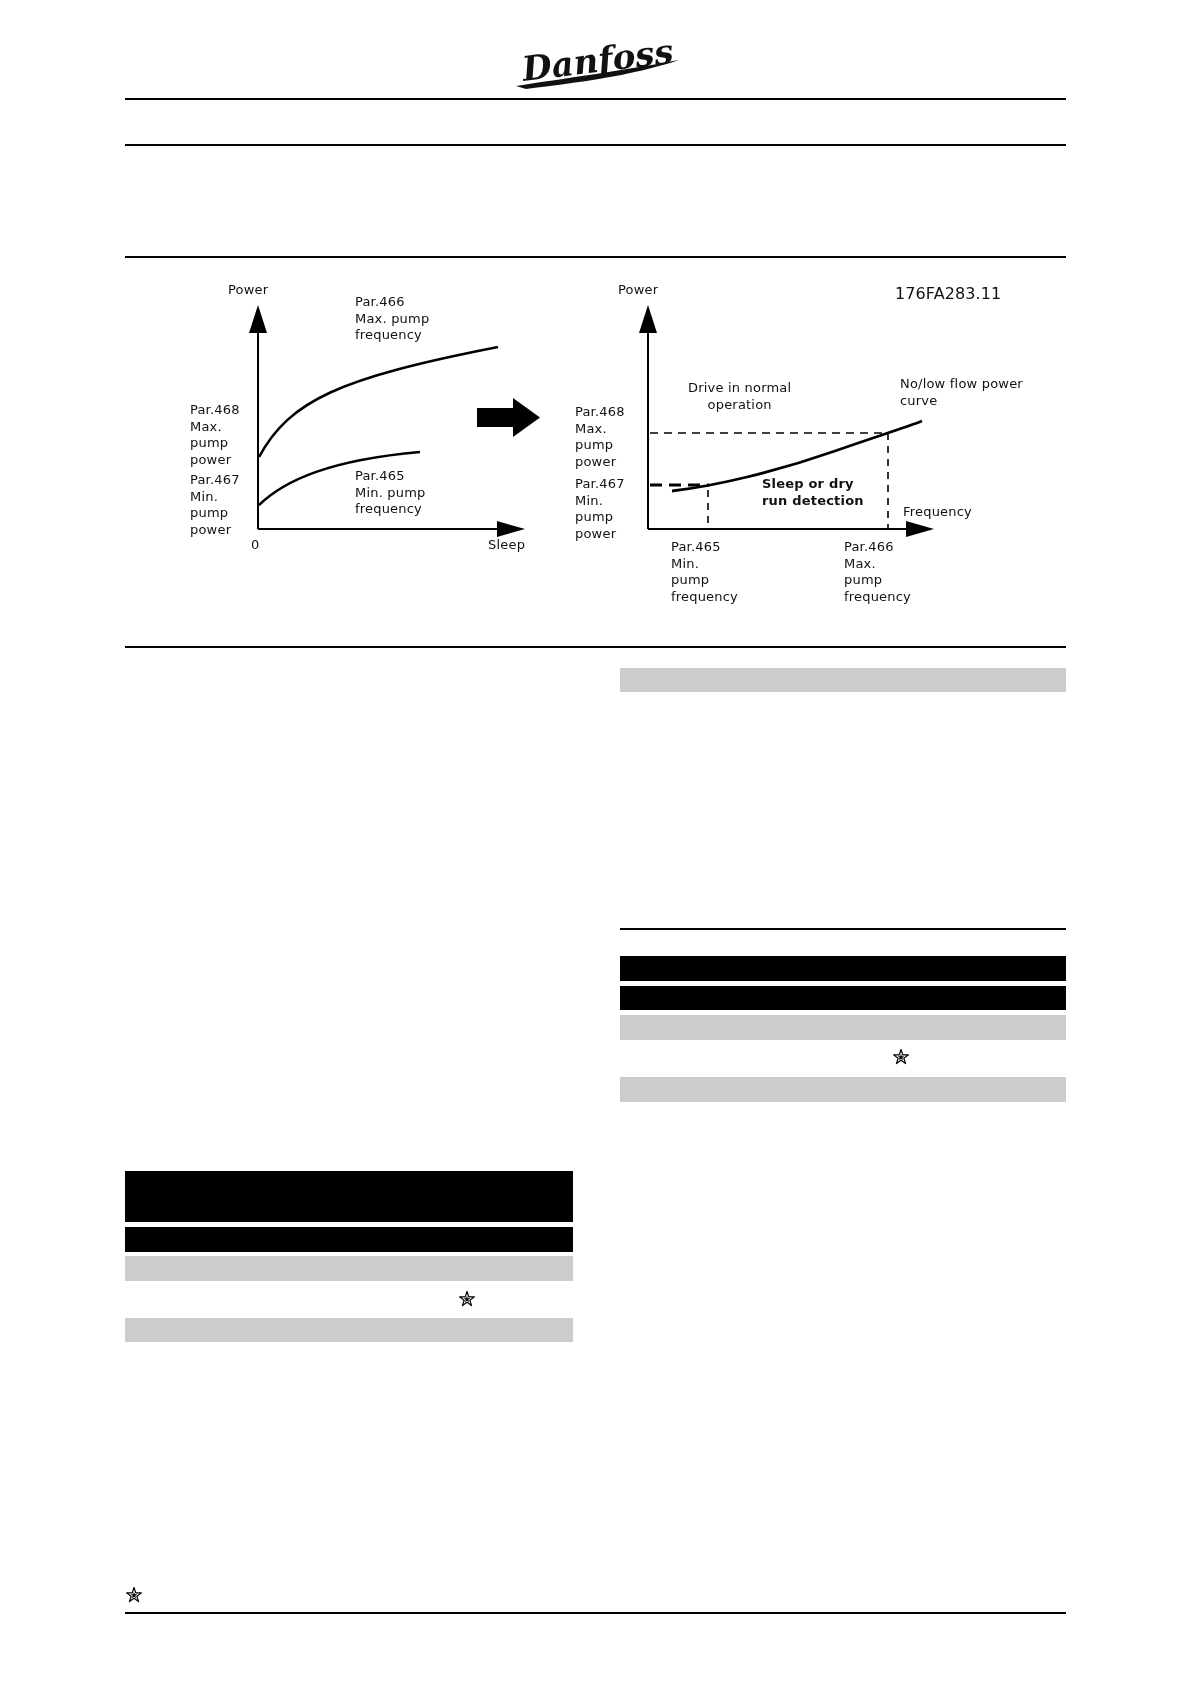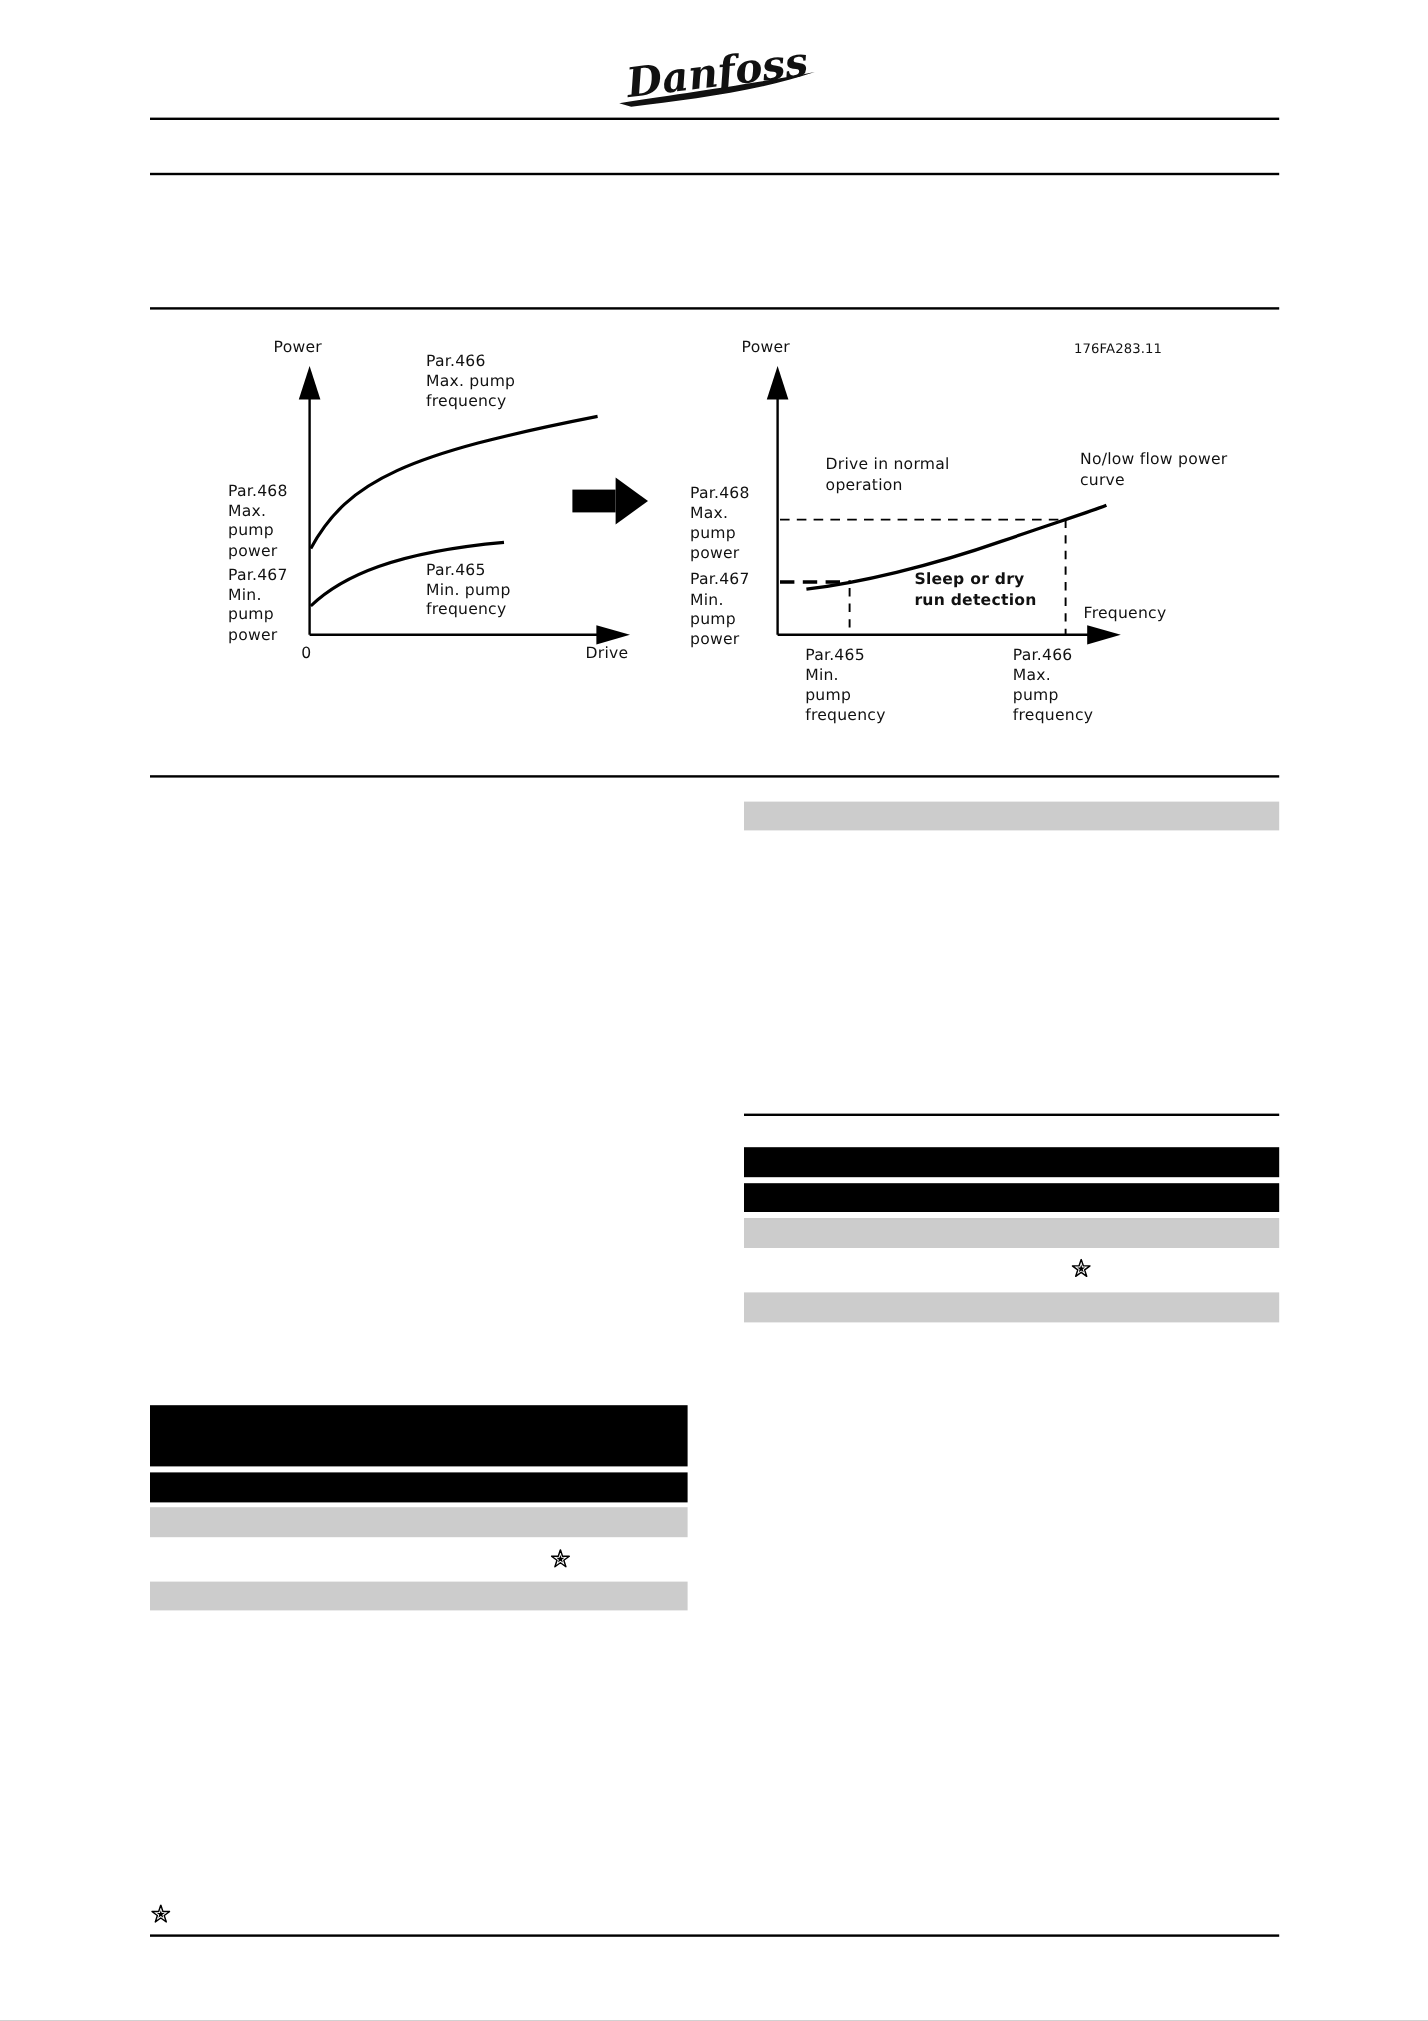--- a/index.html
+++ b/index.html
@@ -10,21 +10,21 @@
   }
   .rule { position:absolute; background:#000; }
   .bar  { position:absolute; }
   .bar.black { background:#000000; }
   .bar.gray  { background:#cccccc; }
   .lbl {
     position:absolute; font-family:"DejaVu Sans", sans-serif;
     font-size:13px; line-height:1.27; color:#111;
     white-space:pre-line; letter-spacing:0.2px;
   }
-  .lbl.small { font-size:11px; letter-spacing:0.1px; }
+  .lbl.small { font-size:16px; letter-spacing:0.1px; }
   .diagram { position:absolute; left:115px; top:258px; width:955px; height:370px; }
   .diagram svg { position:absolute; left:0; top:0; }
   .logo { position:absolute; left:512px; top:32px; width:170px; height:60px; }
   .star { position:absolute; width:16px; height:16px; }
 </style>
 </head>
 <body>
 
 <div class="page">
 
@@ -84,25 +84,25 @@
 pump
 power</div>
     <div class="lbl" style="left:75px;  top:214px;">Par.467
 Min.
 pump
 power</div>
     <div class="lbl" style="left:240px; top:210px;">Par.465
 Min. pump
 frequency</div>
     <div class="lbl" style="left:136px; top:279px;">0</div>
-    <div class="lbl" style="left:373px; top:279px;">Drive</div>
+    <div class="lbl" style="left:373px; top:279px;">Sleep</div>
 
     <div class="lbl" style="left:503px; top:24px;">Power</div>
     <div class="lbl small" style="left:780px; top:26px;">176FA283.11</div>
-    <div class="lbl" style="left:573px; top:122px;">Drive in normal
+    <div class="lbl" style="left:573px; top:122px;text-align:center;">Drive in normal
 operation</div>
     <div class="lbl" style="left:740px; top:118px;margin-left:45px;">No/low flow power
 curve</div>
     <div class="lbl" style="left:460px; top:146px;">Par.468
 Max.
 pump
 power</div>
     <div class="lbl" style="left:460px; top:218px;">Par.467
 Min.
 pump

